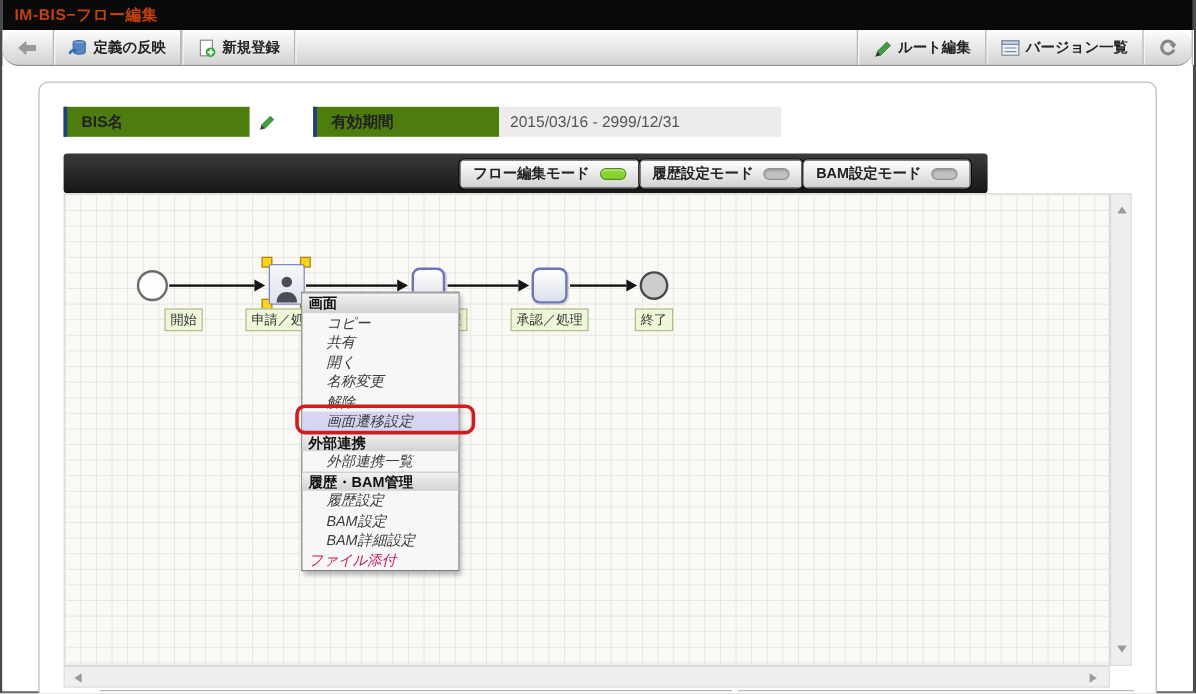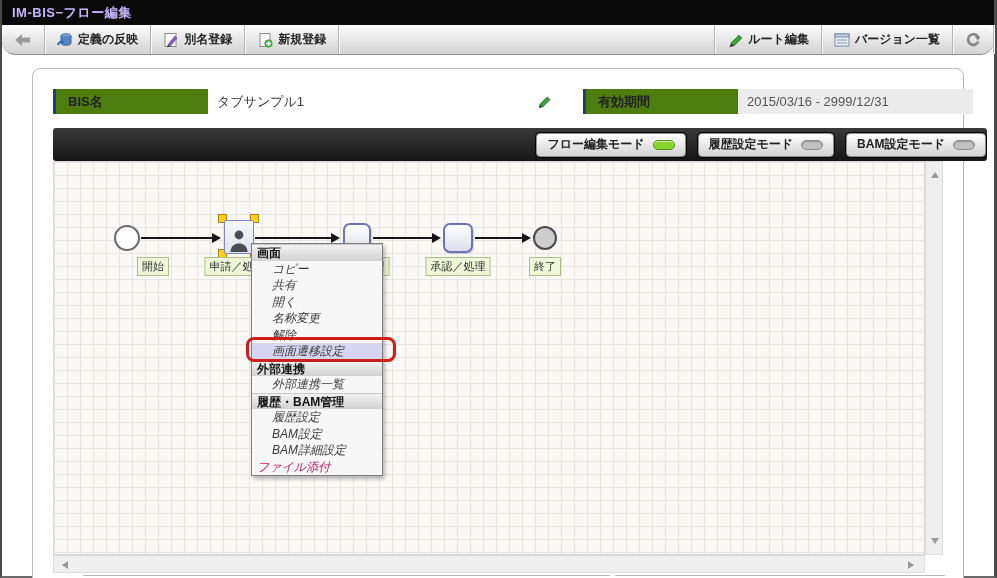--- a/index.html
+++ b/index.html
@@ -2,21 +2,21 @@
 <html><head>
 <meta charset="utf-8">
 <style>
   * { margin:0; padding:0; box-sizing:border-box; }
   html,body { width:997px; height:578px; overflow:hidden; background:#fff;
     font-family:"Liberation Sans","DejaVu Sans",sans-serif; }
   .window { position:relative; width:997px; height:578px;
     border-left:2px solid #4a4a4a; border-right:3px solid #4a4a4a; border-bottom:2px solid #6a6a6a; background:#fff; }
 
   
-  .titlebar { height:25px; background:#0a0a0a; color:#c4b5fd; display:flex; align-items:center;
+  .titlebar { height:25px; background:#0a0a0a; color:#c2410c; display:flex; align-items:center;
     padding-left:10px; font-size:13px; font-weight:bold; letter-spacing:.5px; }
 
   
   .toolbar { height:30px; background:linear-gradient(#fdfdfd,#e3e3e3 60%,#d3d3d3);
     border-bottom:1px solid #8f8f8f; display:flex; align-items:stretch;border-radius:14px; }
   .tgroup { display:flex; align-items:stretch; }
   .tgroup.right { margin-left:auto;justify-content:space-between; }
   .tbtn { display:flex; align-items:center; gap:5px; padding:0 12px; font-size:12px; font-weight:bold; color:#222; cursor:default; }
   .tsep { width:1px; background:#b5b5b5; box-shadow:1px 0 0 #fbfbfb; }
   .tbtn svg { display:block; }
@@ -30,23 +30,23 @@
   .inforow { position:absolute; left:20px; top:20px; height:25px; display:flex; font-size:13px; }
   .fldlabel { width:155px; background:#4d7c0f; border-left:3px solid #1e3e7e; display:flex; align-items:center;
     padding-left:12px; font-weight:bold; color:#222; }
   .fldvalue { display:flex; align-items:center; padding-left:9px; color:#333; }
   .v-bis { width:322px; background:#fff; }
   .v-period { width:235px; background:#ececec; color:#555; }
   .pencilbox { width:28px; display:flex; align-items:center; justify-content:center; }
   .gap { width:25px; }
 
   
-  .modebar { position:absolute; left:20px; top:59px; width:934px; height:33px;
+  .modebar { position:absolute; left:20px; top:59px; width:770px; height:33px;
     background:linear-gradient(#3a3a3a,#161616); border-radius:3px;
-    display:flex; align-items:center; justify-content:flex-end; gap:12px; padding-right:1px; }
+    display:flex; align-items:center; justify-content:flex-end; gap:0; padding-right:14px; }
   .modebtn { display:flex; align-items:center; gap:8px; height:24px; padding:0 10px;
     background:linear-gradient(#ffffff,#d2d2d2); border:1px solid #8f8f8f; border-radius:4px;
     box-shadow:0 0 0 1px #050505; font-size:12px; font-weight:bold; color:#222; cursor:default; }
   .pill { width:22px; height:10px; border-radius:5px; }
   .pill.on  { background:#86d42c; border:1px solid #4f8f14; box-shadow:inset 0 1px 1px rgba(255,255,255,.7); }
   .pill.off { background:#c2c2c2; border:1px solid #8f8f8f; box-shadow:inset 0 1px 2px rgba(0,0,0,.25); }
 
   
   .canvas { position:absolute; left:20px; top:92px; width:890px; height:412px; background:#fff; }
   .gridarea { position:absolute; left:0; top:0; width:872px; height:394px; background-color:#faf9f6;
@@ -115,28 +115,20 @@
       <div class="tbtn">
         <svg width="16" height="16" viewBox="0 0 16 16">
           <ellipse cx="9" cy="4" rx="5" ry="2.2" fill="#7fa8d8" stroke="#3c6ca8"></ellipse>
           <path d="M4 4 v7 a5 2.2 0 0 0 10 0 v-7" fill="#5585bd" stroke="#3c6ca8"></path>
           <path d="M1 13 q1-4 5-3" fill="none" stroke="#2e6ab0" stroke-width="2"></path>
           <polygon points="7.5,9 3.5,9.5 6,12" fill="#2e6ab0"></polygon>
         </svg>
         <span>定義の反映</span>
       </div>
       <div class="tsep"></div>
-      <div class="tbtn">
-        <svg width="16" height="16" viewBox="0 0 16 16">
-          <rect x="2" y="1.5" width="11" height="13" fill="#fff" stroke="#8a8a8a"></rect>
-          <polygon points="5,12.5 12,4 14,6 7,14.5" fill="#8a5bb0" stroke="#5f3a85" stroke-width=".6"></polygon>
-          <polygon points="5,12.5 7,14.5 4,15.2" fill="#333"></polygon>
-        </svg>
-        <span>別名登録</span>
-      </div>
       <div class="tsep"></div>
       <div class="tbtn">
         <svg width="16" height="16" viewBox="0 0 16 16">
           <rect x="3" y="1.5" width="10" height="13" fill="#fff" stroke="#8a8a8a"></rect>
           <circle cx="11.5" cy="11.5" r="4" fill="#3aa83a"></circle>
           <rect x="10.8" y="9" width="1.6" height="5" fill="#fff"></rect>
           <rect x="9" y="10.8" width="5" height="1.6" fill="#fff"></rect>
         </svg>
         <span>新規登録</span>
       </div>
@@ -170,21 +162,20 @@
       </div>
       <div class="tsep"></div>
     </div>
   </div>
 
   <div class="content">
     <div class="panel">
 
       <div class="inforow">
         <div class="fldlabel">BIS名</div>
-        <div class="fldvalue v-bis">タブサンプル1</div>
         <div class="pencilbox">
           <svg width="15" height="15" viewBox="0 0 16 16">
             <polygon points="3,11 11,3 14,6 6,14" fill="#3f9e3f" stroke="#2e7a2e" stroke-width=".7"></polygon>
             <polygon points="3,11 6,14 1.8,15" fill="#333"></polygon>
           </svg>
         </div>
         <div class="gap"></div>
         <div class="fldlabel">有効期間</div>
         <div class="fldvalue v-period">2015/03/16 - 2999/12/31</div>
       </div>

